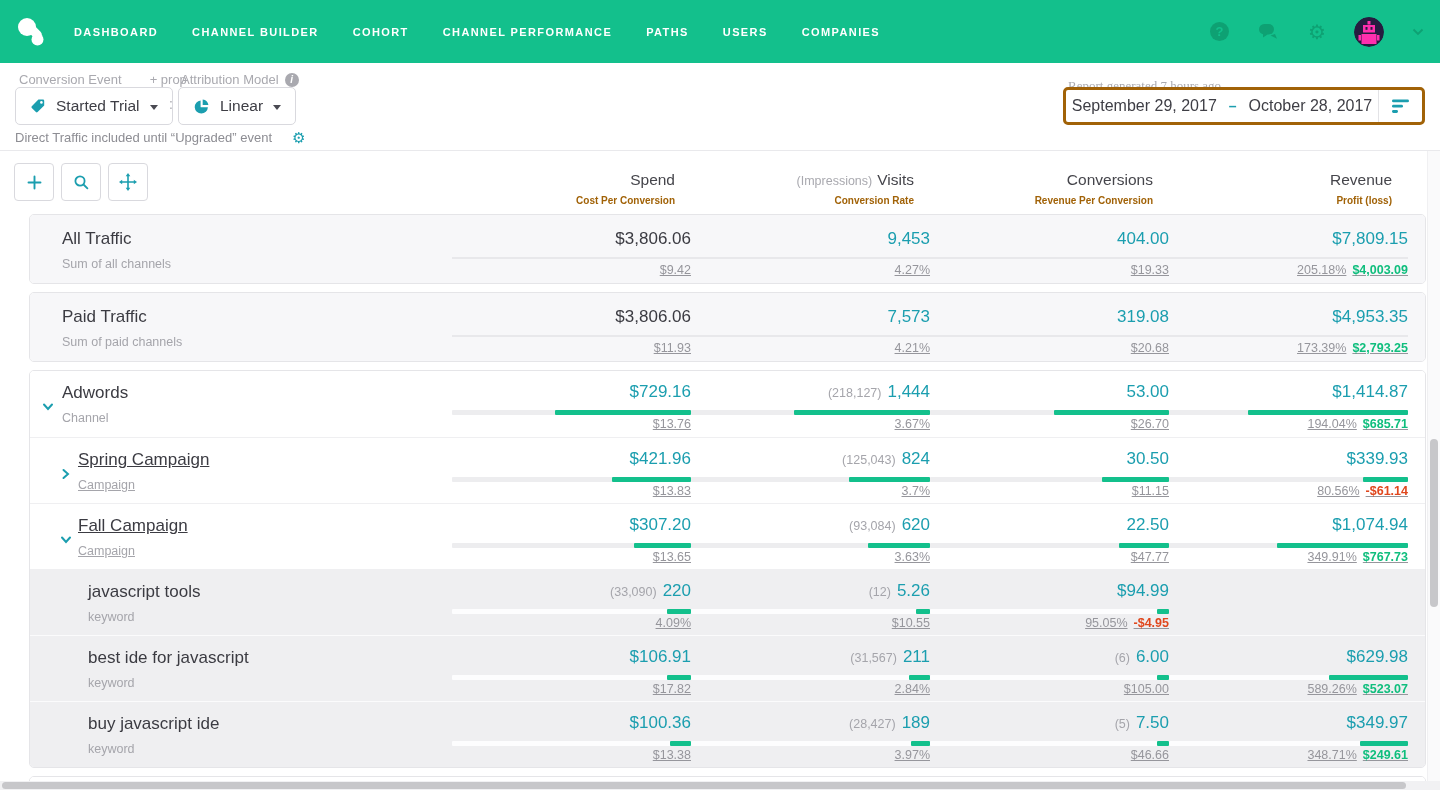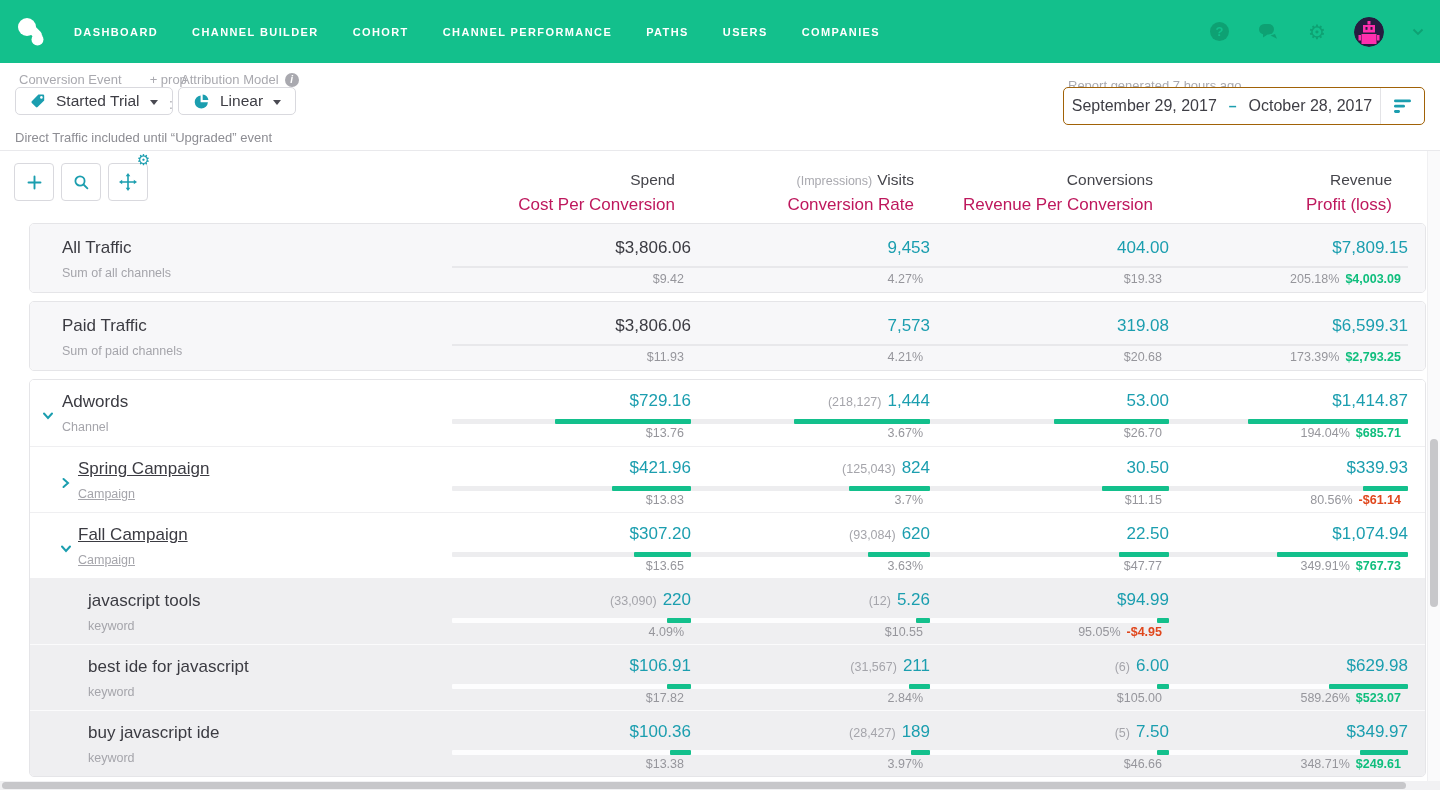--- a/index.html
+++ b/index.html
@@ -19,48 +19,48 @@
   .nav-caret { cursor:pointer; }
 
   
   .filterbar { position:relative; height:88px; background:#fff; border-bottom:1px solid #E9E9EC; }
   .lbl { position:absolute; font-size:13px; color:#A9A9AF; }
   .lbl-ce { left:19px; top:9px; }
   .lbl-ce .prop { margin-left:28px; cursor:pointer; }
   .lbl-am { left:181px; top:9px; display:flex; align-items:center; gap:6px; }
   .info { width:14px; height:14px; border-radius:50%; background:#A9A9AF; color:#fff; font-size:10px;
           font-style:italic; font-weight:bold; display:inline-flex; align-items:center; justify-content:center; cursor:pointer; }
-  .drop { position:absolute; top:24px; height:28px; background:#fff; border:1px solid #D9D9DE; border-radius:5px;
+  .drop { position:absolute; top:24px; height:38px; background:#fff; border:1px solid #D9D9DE; border-radius:5px;
           display:flex; align-items:center; gap:10px; padding:0 14px; font-family:inherit; font-size:15.5px;
           color:#3E3E45; cursor:pointer; }
   .btn-ce { left:15px; }
   .btn-am { left:178px; }
   .colon { position:absolute; left:169px; top:33px; color:#A9A9AF; font-size:14px; }
   .caret { width:0; height:0; border-left:4.5px solid transparent; border-right:4.5px solid transparent;
            border-top:5.5px solid #4A4A52; margin-top:2px; }
-  .note { position:absolute; left:15px; top:67px; font-size:13px; color:#8D8D93; display:flex; align-items:center; gap:7px;flex-direction:column; }
+  .note { position:absolute; left:15px; top:67px; font-size:13px; color:#8D8D93; display:flex; align-items:center; gap:20px; }
   .note-gear { color:#1B9EAF; font-size:15px; line-height:1; cursor:pointer; }
-  .lbl-report { left:1068px; top:15px; }
-  .datebox { position:absolute; left:1063px; top:24px; width:362px; height:38px; border:1px solid #a16207;
+  .lbl-report { left:1068px; top:15px;font-family:Liberation Serif, serif; }
+  .datebox { position:absolute; left:1063px; top:24px; width:362px; height:38px; border:3px solid #a16207;
              border-radius:5px; display:flex; align-items:center; cursor:pointer; background:#fff; }
   .dates { flex:1; display:flex; align-items:center; justify-content:center; gap:12px; font-size:16px; color:#3E3E45; }
   .dash { color:#1B9EAF; font-weight:bold; font-size:14px; }
   .date-div { width:1px; height:100%; background:#E3E3E6; }
   .date-icon { width:43px; display:flex; align-items:center; justify-content:center; }
 
   
   .main { padding:12px 14px 0; }
   .table-head { display:flex; align-items:flex-start; padding-right:34px; margin-bottom:8px; }
   .toolbar { flex:1; display:flex; gap:7px; }
   .tbtn { width:40px; height:38px; border:1px solid #D9D9DE; border-radius:4px; background:#fff;
           display:flex; align-items:center; justify-content:center; cursor:pointer; }
   .hcol { width:239px; text-align:right; padding-top:8px; cursor:pointer; }
   .h-main { font-size:15.5px; color:#45454B; }
   .h-prefix { font-size:12.5px; color:#A9A9AF; margin-right:5px; }
-  .h-sub { font-size:17px; color:#be185d; margin-top:6px; }
+  .h-sub { font-size:10px; color:#a16207; margin-top:6px;font-weight:bold; }
 
   .card { border:1px solid #E5E5E8; border-radius:5px; margin-bottom:8px; overflow:hidden; background:#fff;margin-left:15px; }
   .row { display:flex; height:66px; background:#fff; padding-right:34px; position:relative; }
   .row.summary { height:68px; background:#F7F7F9; }
   .row.shaded { background:#EFEFF1; }
   .row + .row { border-top:1px solid #EFEFF1; }
   .row.shaded + .row.shaded { border-top:1px solid rgba(255,255,255,.75); }
 
   .name-cell { width:422px; position:relative; flex:0 0 auto; }
   .title { position:absolute; top:12px; font-size:17px; color:#3B3B42; white-space:nowrap; }
@@ -76,21 +76,21 @@
   .metric { width:239px; position:relative; flex:0 0 auto; }
   .m-main { position:absolute; top:11px; right:0; font-size:17px; line-height:1.2; white-space:nowrap; }
   .summary .m-main { top:14px; }
   .m-prefix { font-size:12.5px; color:#A5A5AB; margin-right:6px; }
   .m-value.teal { color:#1B9EAF; cursor:pointer; }
   .m-value.dark { color:#3B3B42; }
   .m-bar { position:absolute; top:39px; left:0; right:0; height:5px; background:#EDEDEF; border-radius:1px; }
   .shaded .m-bar { background:#FDFDFE; }
   .m-fill { position:absolute; right:0; top:0; bottom:0; background:#13C08C; border-radius:1px; }
   .m-divider { position:absolute; top:42px; left:0; right:0; height:2px; background:#E8E8EB; }
-  .m-sub { position:absolute; top:46px; right:7px; font-size:12.5px; color:#96969C; white-space:nowrap; }
+  .m-sub { position:absolute; top:46px; right:0; font-size:12.5px; color:#96969C; white-space:nowrap;text-decoration:underline; }
   .summary .m-sub { top:48px; }
   .m-profit { font-weight:bold; margin-left:6px; }
   .m-profit.pos { color:#0FBE7D; }
   .m-profit.neg { color:#E0471D; }
 
   
   .vtrack { position:absolute; top:151px; right:0; bottom:9px; width:13px; background:#FAFAFB;
             border-left:1px solid #F0F0F2; z-index:40; }
   .vthumb { position:absolute; top:288px; right:2px; width:8px; height:168px; background:#C7C7CA;
             border-radius:4px; cursor:pointer; }
@@ -284,21 +284,21 @@
             <div class="m-main"><span class="m-value teal">7,573</span></div>
             <div class="m-divider"></div>
             <div class="m-sub">4.21%</div>
           </div>
           <div class="metric">
             <div class="m-main"><span class="m-value teal">319.08</span></div>
             <div class="m-divider"></div>
             <div class="m-sub">$20.68</div>
           </div>
           <div class="metric">
-            <div class="m-main"><span class="m-value teal">$6,599.31</span></div>
+            <div class="m-main"><span class="m-value teal">$4,953.35</span></div>
             <div class="m-divider"></div>
             <div class="m-sub"><span class="m-pct">173.39%</span><span class="m-profit pos">$2,793.25</span></div>
           </div>
         </div>
       </div>
       <div class="card">
         <div class="row lv-channel">
           <div class="name-cell">
             <svg width="12" height="12" viewBox="0 0 12 12" class="chev">
               <polyline points="2,3.5 6,8 10,3.5" fill="none" stroke="#1B9EAF" stroke-width="2" stroke-linecap="round"></polyline>

